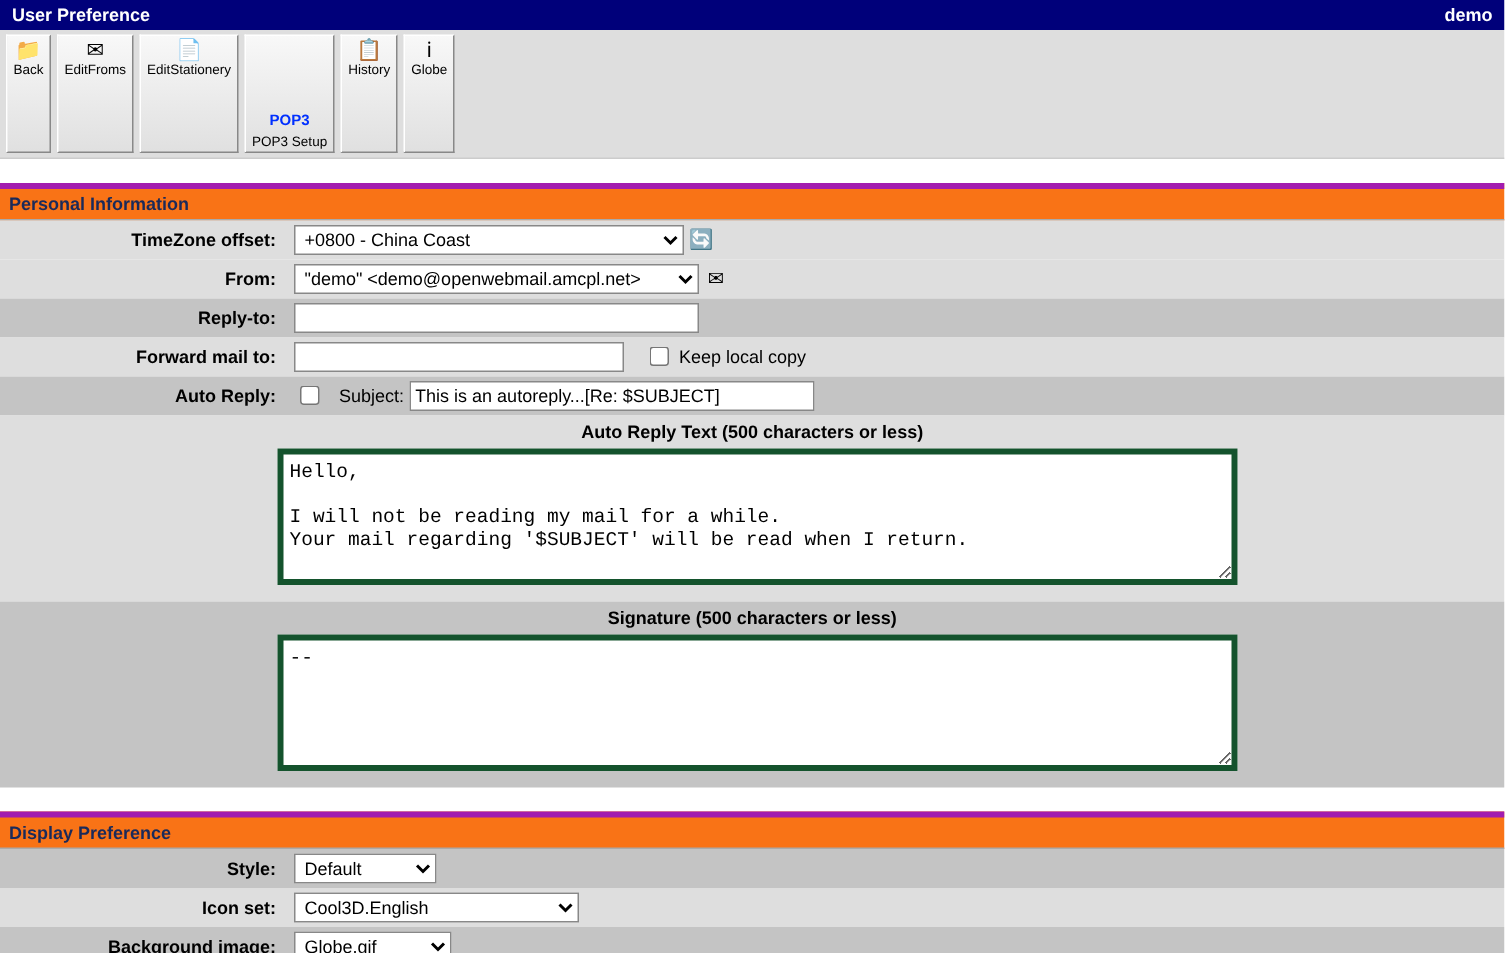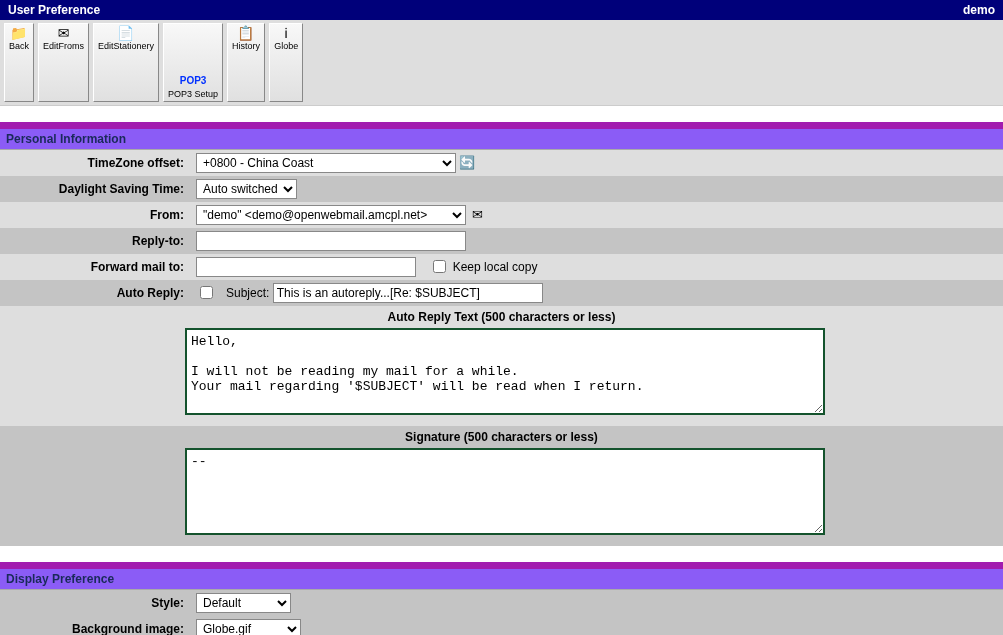--- a/index.html
+++ b/index.html
@@ -44,26 +44,26 @@
   .tool-btn .ico {
     font-size: 14px;
     line-height: 16px;
     height: 16px;
     margin-bottom: 1px;
   }
   .tool-btn.pop3 .ico { color: #0030ff; font-weight: bold; font-size: 10px; margin-top: 48px; }
   .spacer { height: 16px; }
 
   .section-header {
-    background: #8b5cf6;
+    background: #f97316;
     color: #1a2a5a;
     font-weight: bold;
     font-size: 12px;
     padding: 3px 6px;
-    border-top: 7px solid #a21caf;
+    border-top: 4px solid #a21caf;
     border-bottom: 1px solid #aaa;
   }
   table.pref {
     width: 100%;
     border-collapse: collapse;
   }
   table.pref td {
     padding: 3px 6px;
     vertical-align: middle;
   }
@@ -83,21 +83,21 @@
   }
   input[type="text"] {
     font-size: 12px;
     border: 1px solid #888;
     padding: 2px 3px;
     background: #fff;
   }
   textarea {
     font-family: "Courier New", monospace;
     font-size: 13px;
-    border: 2px solid #14532d;
+    border: 4px solid #14532d;
     padding: 4px;
     background: #fff;
     resize: both;
   }
   .centered-title {
     text-align: center;
     font-weight: bold;
     padding: 4px 0;
   }
   .icon-small {
@@ -152,28 +152,20 @@
   <tbody>
   <tr>
     <td class="label">TimeZone offset:</td>
     <td class="val-cell">
       <select style="width:260px">
         <option>+0800 - China Coast</option>
       </select>
       <span class="icon-small">🔄</span>
     </td>
   </tr>
-  <tr class="alt">
-    <td class="label">Daylight Saving Time:</td>
-    <td class="val-cell">
-      <select>
-        <option>Auto switched</option>
-      </select>
-    </td>
-  </tr>
   <tr>
     <td class="label">From:</td>
     <td class="val-cell">
       <select style="width:270px">
         <option>"demo" &lt;demo@openwebmail.amcpl.net&gt;</option>
       </select>
       <span class="icon-small">✉</span>
     </td>
   </tr>
   <tr class="alt">
@@ -227,20 +219,28 @@
 <table class="pref">
   <tbody>
       <tr class="alt">
     <td class="label">Style:</td>
     <td class="val-cell">
       <select style="width:95px">
         <option>Default</option>
       </select>
     </td>
   </tr>
+  <tr>
+    <td class="label">Icon set:</td>
+    <td class="val-cell">
+      <select style="width:190px">
+        <option>Cool3D.English</option>
+      </select>
+    </td>
+  </tr>
   <tr class="alt">
     <td class="label">Background image:</td>
     <td class="val-cell">
       <select style="width:105px">
         <option>Globe.gif</option>
       </select>
     </td>
   </tr>
 </tbody>
   </table>

